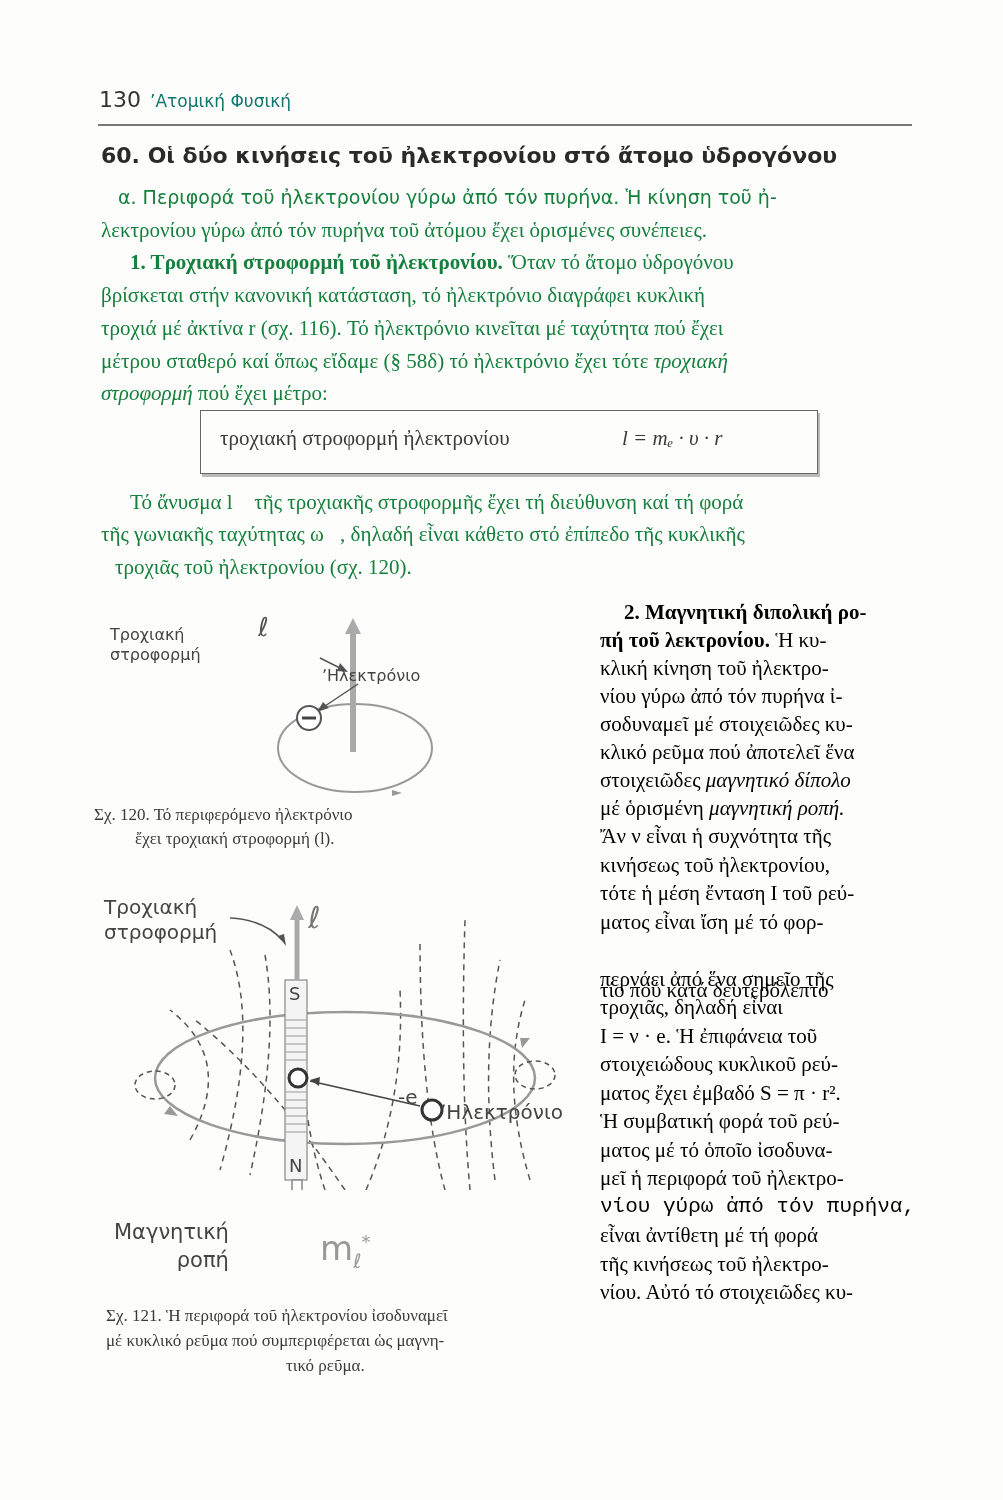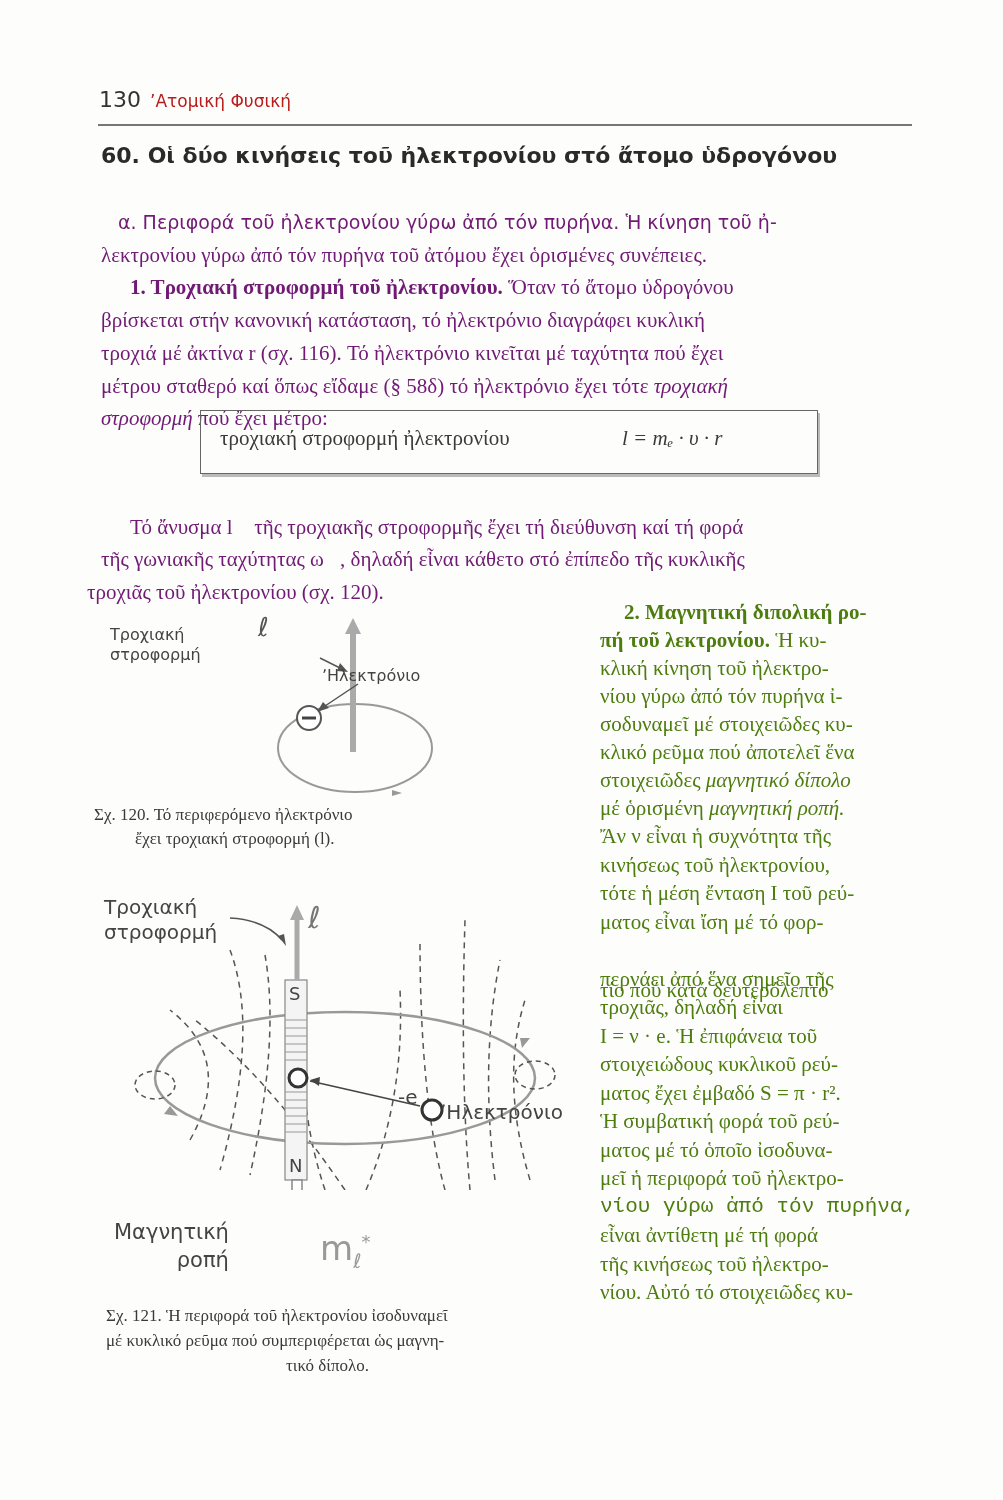--- a/index.html
+++ b/index.html
@@ -2,31 +2,31 @@
 <html><head>
 <meta charset="utf-8">
 <style>
   html, body { margin:0; padding:0; }
   body {
     width:1003px; height:1500px; background:#fdfdfb; position:relative; overflow:hidden;
     color:#3a3a3a; font-family:"Liberation Serif", serif;
   }
   .abs { position:absolute; }
   .header-num { left:99px; top:87px; font-family:"DejaVu Sans", sans-serif; font-size:22px; color:#333; }
-  .header-title { left:150px; top:91px; font-family:"DejaVu Sans", sans-serif; font-size:17px; color:#b91c1c; }
+  .header-title { left:150px; top:91px; font-family:"DejaVu Sans", sans-serif; font-size:17px; color:#0f766e; }
   .rule { left:98px; top:124px; width:814px; height:2px; background:#777; }
   .section-title { left:101px; top:143px; font-family:"DejaVu Sans", sans-serif; font-weight:bold; font-size:22px; color:#2a2a2a; white-space:nowrap; }
-  .line { position:absolute; font-size:21px; white-space:nowrap; color:#701a75;margin-top:25px; }
+  .line { position:absolute; font-size:21px; white-space:nowrap; color:#15803d; }
   .sans { font-family:"DejaVu Sans", sans-serif; }
   .bold { font-weight:bold; }
   .ital { font-style:italic; }
   .formula-box { left:200px; top:410px; width:618px; height:64px; border:1.5px solid #666; box-sizing:border-box; box-shadow:2px 3px 0 #bbb; }
   .formula-label { left:220px; top:426px; font-size:21px; }
   .formula-expr { left:622px; top:426px; font-size:21px; }
-  .col2 { position:absolute; left:600px; font-size:21px; white-space:nowrap; color:#4d7c0f; }
+  .col2 { position:absolute; left:600px; font-size:21px; white-space:nowrap; color:#000000; }
   .caption { position:absolute; font-size:17px; white-space:nowrap; color:#3a3a3a; }
   .fig-label { position:absolute; font-family:"DejaVu Sans", sans-serif; color:#444; white-space:nowrap; }
   svg { position:absolute; }
 </style>
 </head>
 <body>
 
 <div class="abs header-num">130</div>
 <div class="abs header-title">ʼΑτομική Φυσική</div>
 <div class="abs rule"></div>
@@ -50,21 +50,21 @@
   <span class="ital">στροφορμή</span>
   <span>πού ἔχει μέτρο:</span>
 </div>
 
 <div class="abs formula-box"></div>
 <div class="abs formula-label">τροχιακή στροφορμή ἠλεκτρονίου</div>
 <div class="abs formula-expr ital">l = mₑ · υ · r</div>
 
 <div class="line" style="left:130px;top:490px;">Τό ἄνυσμα l⃗ τῆς τροχιακῆς στροφορμῆς ἔχει τή διεύθυνση καί τή φορά</div>
 <div class="line" style="left:101px;top:522px;">τῆς γωνιακῆς ταχύτητας ω⃗, δηλαδή εἶναι κάθετο στό ἐπίπεδο τῆς κυκλικῆς</div>
-<div class="line" style="left:87px;top:555px;">τροχιᾶς τοῦ ἠλεκτρονίου (σχ. 120).</div>
+<div class="line" style="left:115px;top:555px;">τροχιᾶς τοῦ ἠλεκτρονίου (σχ. 120).</div>
 
 <div>
   <svg style="left:100px;top:600px;" width="490" height="200">
     <ellipse cx="255" cy="148" rx="77" ry="44" fill="none" stroke="#999" stroke-width="2"></ellipse>
     <polygon points="292,190 302,193 292,196" fill="#999"></polygon>
     <line x1="253" y1="152" x2="253" y2="30" stroke="#aaa" stroke-width="6"></line>
     <polygon points="245,34 253,18 261,34" fill="#aaa"></polygon>
     <line x1="220" y1="58" x2="244" y2="70" stroke="#555" stroke-width="1.5"></line>
     <polygon points="240,63 248,72 237,71" fill="#555"></polygon>
     <line x1="258" y1="84" x2="222" y2="108" stroke="#555" stroke-width="1.5"></line>
@@ -145,21 +145,21 @@
   <div class="fig-label" style="left:440px;top:1100px;font-size:20px;">ʼΗλεκτρόνιο</div>
   <div class="fig-label" style="left:114px;top:1218px;font-size:21px;line-height:28px;text-align:right;">
     <div>Μαγνητική</div>
     <div>ροπή</div>
   </div>
   <div class="fig-label" style="left:320px;top:1228px;font-size:34px;color:#999;">
     <span>m</span><sub class="ital" style="font-size:20px;">ℓ</sub><sup style="font-size:18px;">*</sup>
   </div>
   <div class="caption" style="left:106px;top:1306px;">Σχ. 121. Ἡ περιφορά τοῦ ἠλεκτρονίου ἰσοδυναμεῖ</div>
   <div class="caption" style="left:106px;top:1331px;">μέ κυκλικό ρεῦμα πού συμπεριφέρεται ὡς μαγνη-</div>
-  <div class="caption" style="left:286px;top:1356px;">τικό δίπολο.</div>
+  <div class="caption" style="left:286px;top:1356px;">τικό ρεῦμα.</div>
 </div>
 
 <div>
   <div class="col2 bold" style="left:624px;top:600px;">2. Μαγνητική διπολική ρο-</div>
   <div class="col2" style="top:628px;">
     <span class="bold">πή τοῦ λεκτρονίου.</span>
     <span>Ἡ κυ-</span>
   </div>
   <div class="col2" style="top:656px;">κλική κίνηση τοῦ ἠλεκτρο-</div>
   <div class="col2" style="top:684px;">νίου γύρω ἀπό τόν πυρήνα ἰ-</div>

